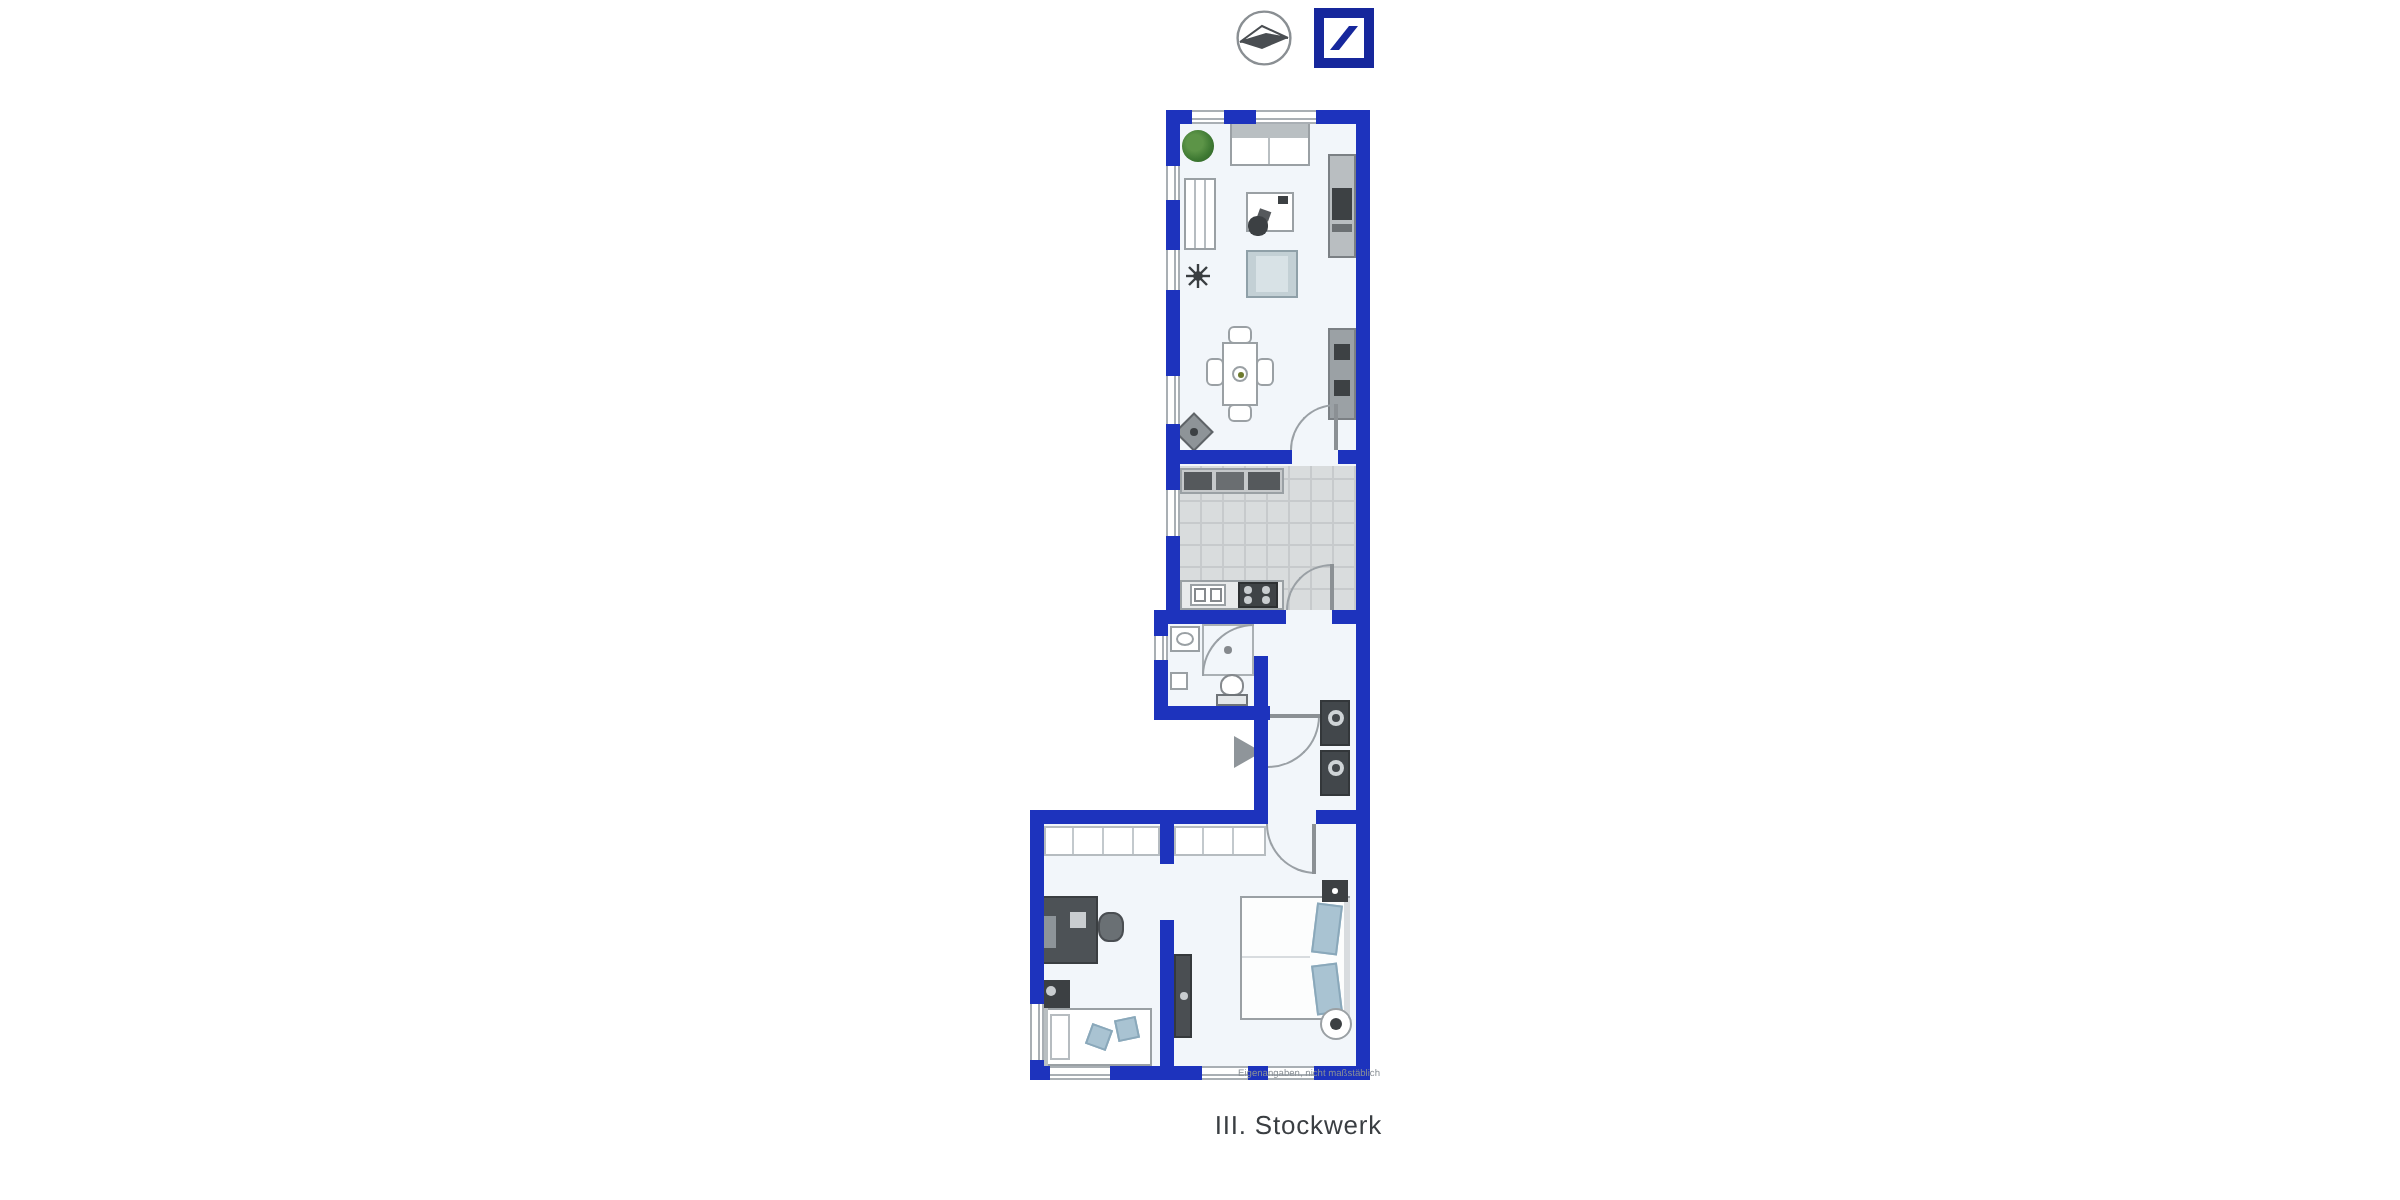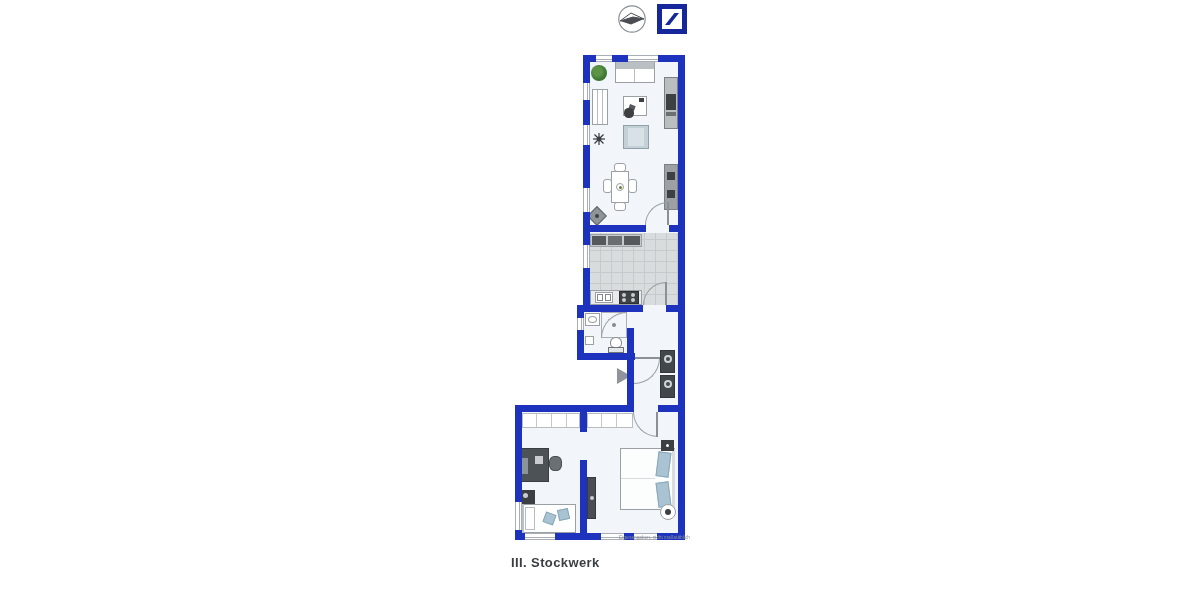--- a/index.html
+++ b/index.html
@@ -22,22 +22,22 @@
   .wall{background:#1d33bd;}
   .win-h{background:#fff;border-top:1px solid #a9afb4;border-bottom:1px solid #a9afb4;}
   .win-h::after{content:"";position:absolute;left:0;right:0;top:50%;height:1px;background:#a9afb4;}
   .win-v{background:#fff;border-left:1px solid #a9afb4;border-right:1px solid #a9afb4;}
   .win-v::after{content:"";position:absolute;top:0;bottom:0;left:50%;width:1px;background:#a9afb4;}
   .f{background:#fff;border:1px solid #9aa0a4;}
   .dark{background:#42474b;border:1px solid #33373a;}
   .leaf{background:#8b9094;}
   
   .caption{
-    position:absolute;left:511px;top:555px;width:180px;text-align:left;
-    font-size:13px;font-weight:bold;color:#3a3e42;letter-spacing:.4px;
+    position:absolute;left:511px;top:555px;width:180px;text-align:right;
+    font-size:13px;font-weight:normal;color:#3a3e42;letter-spacing:.4px;
   }
   .disclaimer{
     position:absolute;left:560px;top:535px;width:130px;text-align:right;
     font-size:6px;color:#8a9096;transform:scale(.8);transform-origin:right top;
   }
 </style>
 </head>
 <body>
 
 <div class="hdr-icon" style="left:617px;top:4px;">

